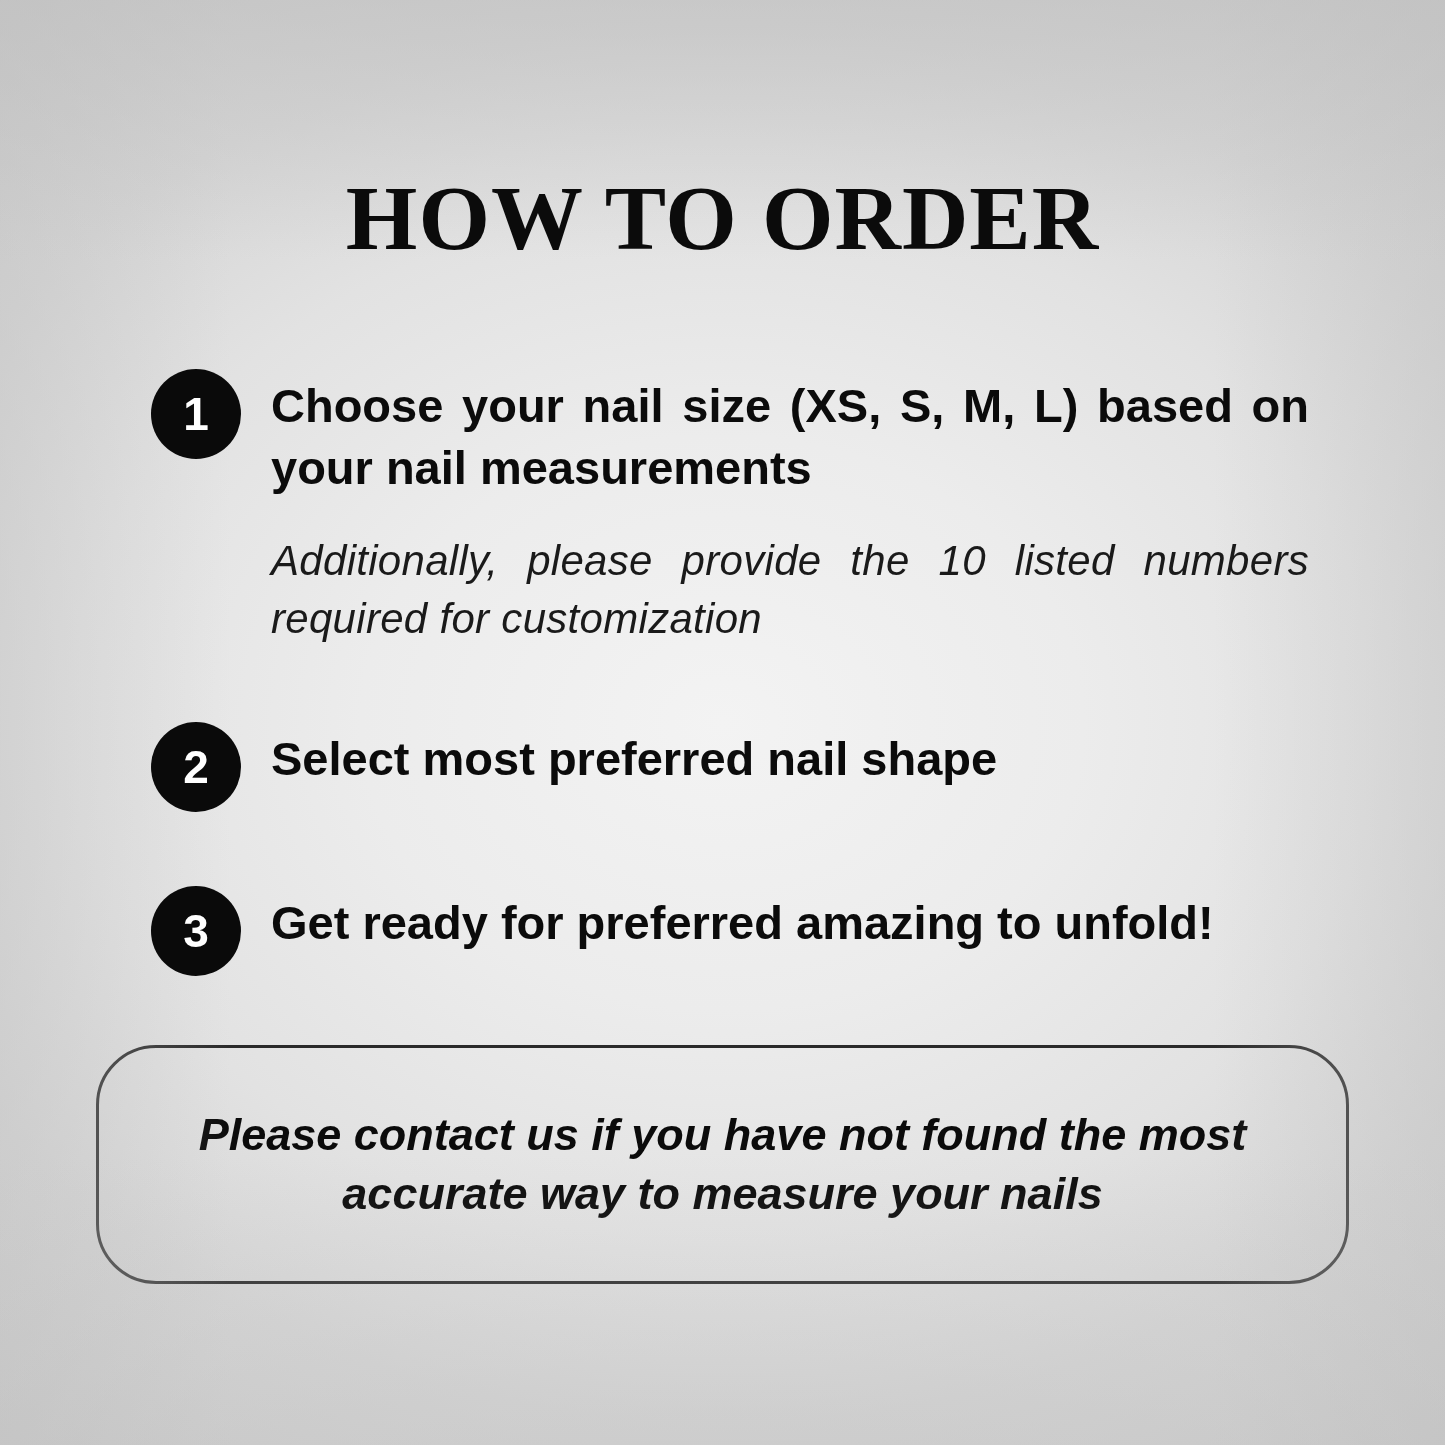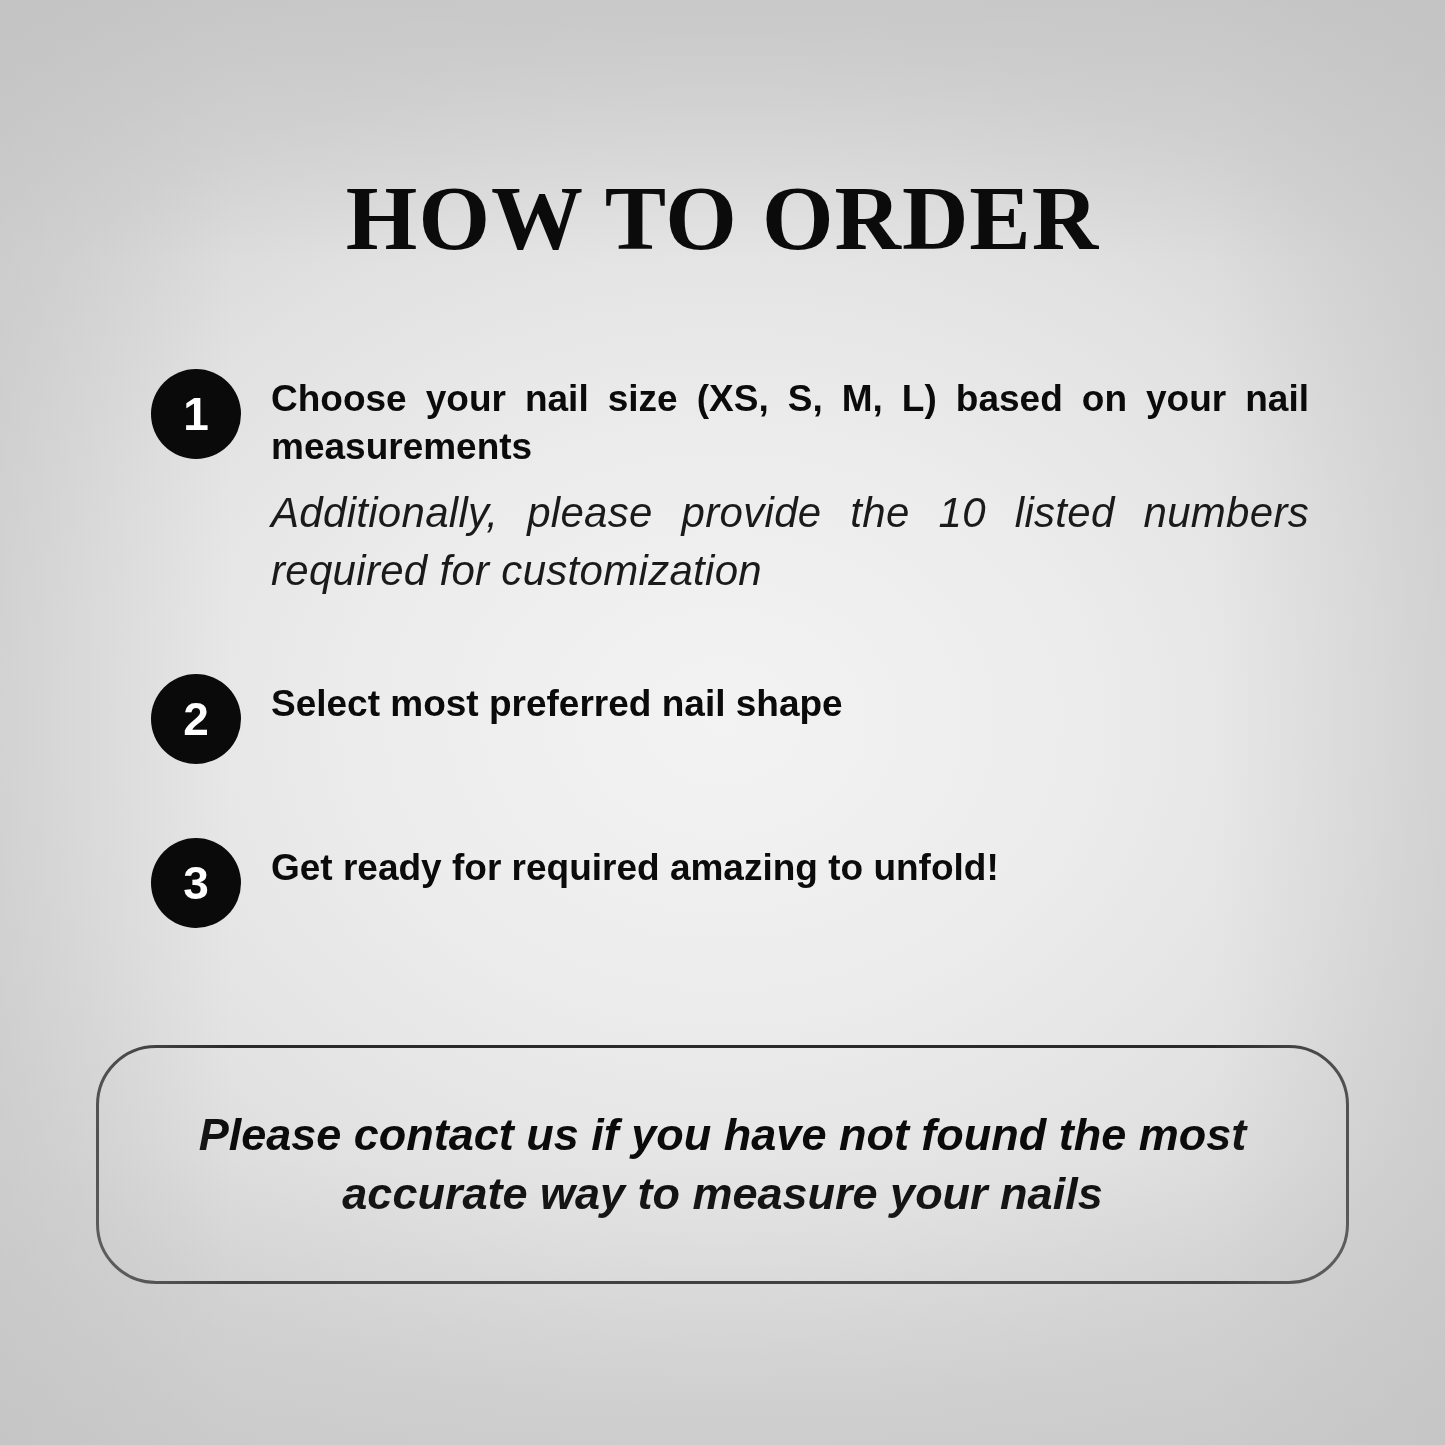--- a/index.html
+++ b/index.html
@@ -78,33 +78,33 @@
     justify-content: center;
     margin-top: 2px;
   }
 
   .step-body {
     flex: 1 1 auto;
     padding-top: 8px;
   }
 
   .step-text {
-    font-size: 37px;
+    font-size: 47px;
     font-weight: bold;
     color: #0b0b0b;
     line-height: 1.32;
     text-align: justify;
     text-justify: inter-word;
   }
   .step-text.nowrap-justify {
     text-align: left;
   }
 
   .sub-note {
-    margin-top: 12px;
+    margin-top: 33px;
     font-size: 42px;
     font-style: italic;
     color: #1a1a1a;
     line-height: 1.38;
     text-align: justify;
     text-justify: inter-word;
     letter-spacing: 0.3px;
   }
 
   .gap-1 { height: 72px; }
@@ -154,21 +154,21 @@
         <div class="step-body">
           <div class="step-text nowrap-justify">Select most preferred nail shape</div>
         </div>
       </div>
 
       <div class="gap-2"></div>
 
       <div class="step">
         <div class="badge">3</div>
         <div class="step-body">
-          <div class="step-text nowrap-justify">Get ready for required amazing to unfold!</div>
+          <div class="step-text nowrap-justify">Get ready for preferred amazing to unfold!</div>
         </div>
       </div>
 
     </div>
   </div>
 
   <div class="callout">
     <div class="callout-text">Please contact us if you have not found the most accurate way to measure your nails</div>
   </div>
 </div>

